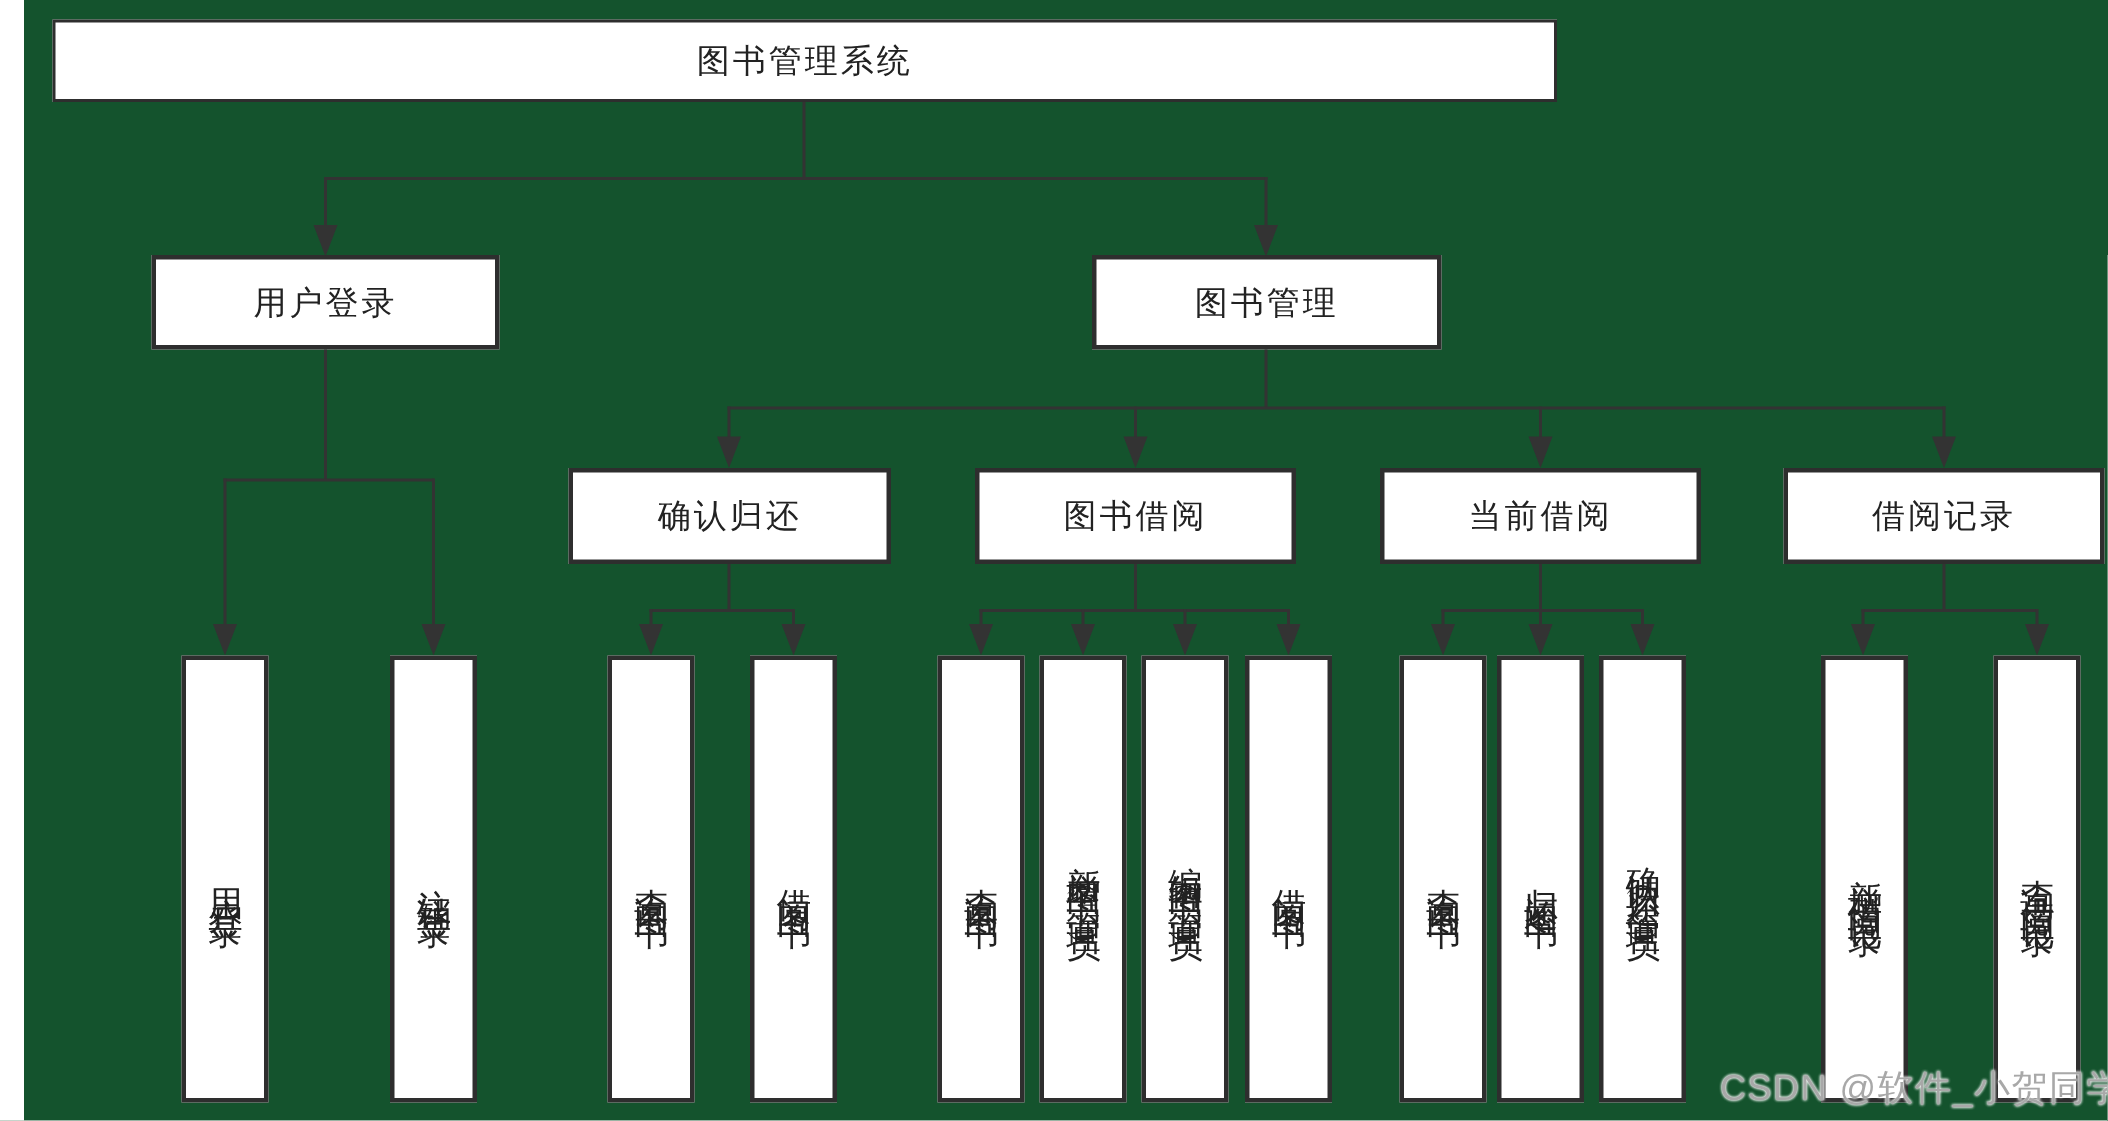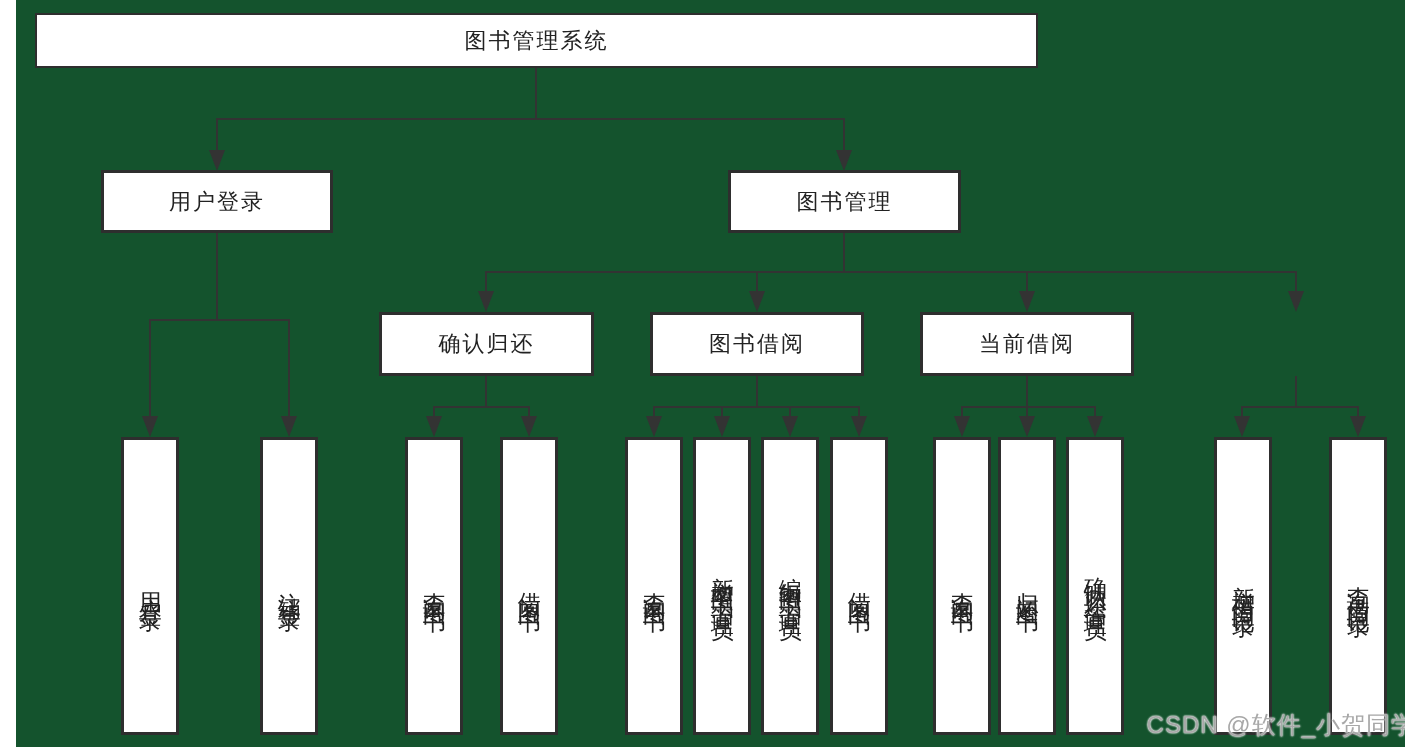--- a/index.html
+++ b/index.html
@@ -60,20 +60,21 @@
   <div class="vl" style="left:740px;top:271px;height:22px;"></div>
   <div class="ah" style="left:733px;top:291px;"></div>
   <div class="vl" style="left:1010px;top:271px;height:22px;"></div>
   <div class="ah" style="left:1003px;top:291px;"></div>
   <div class="vl" style="left:1279px;top:271px;height:22px;"></div>
   <div class="ah" style="left:1272px;top:291px;"></div>
 
   <div class="box" style="left:363px;top:312px;width:215px;height:64px;">确认归还</div>
   <div class="box" style="left:634px;top:312px;width:214px;height:64px;">图书借阅</div>
   <div class="box" style="left:904px;top:312px;width:214px;height:64px;text-align:center;">当前借阅</div>
+  <div class="box" style="left:1173px;top:312px;width:214px;height:64px;">借阅记录</div>
 
   <div class="vl" style="left:469px;top:376px;height:31px;"></div>
   <div class="hl" style="left:417px;top:406px;width:97px;"></div>
   <div class="vl" style="left:417px;top:406px;height:13px;"></div>
   <div class="ah" style="left:410px;top:416px;"></div>
   <div class="vl" style="left:512px;top:406px;height:13px;"></div>
   <div class="ah" style="left:505px;top:416px;"></div>
 
   <div class="vl" style="left:740px;top:376px;height:31px;"></div>
   <div class="hl" style="left:637px;top:406px;width:206px;"></div>

